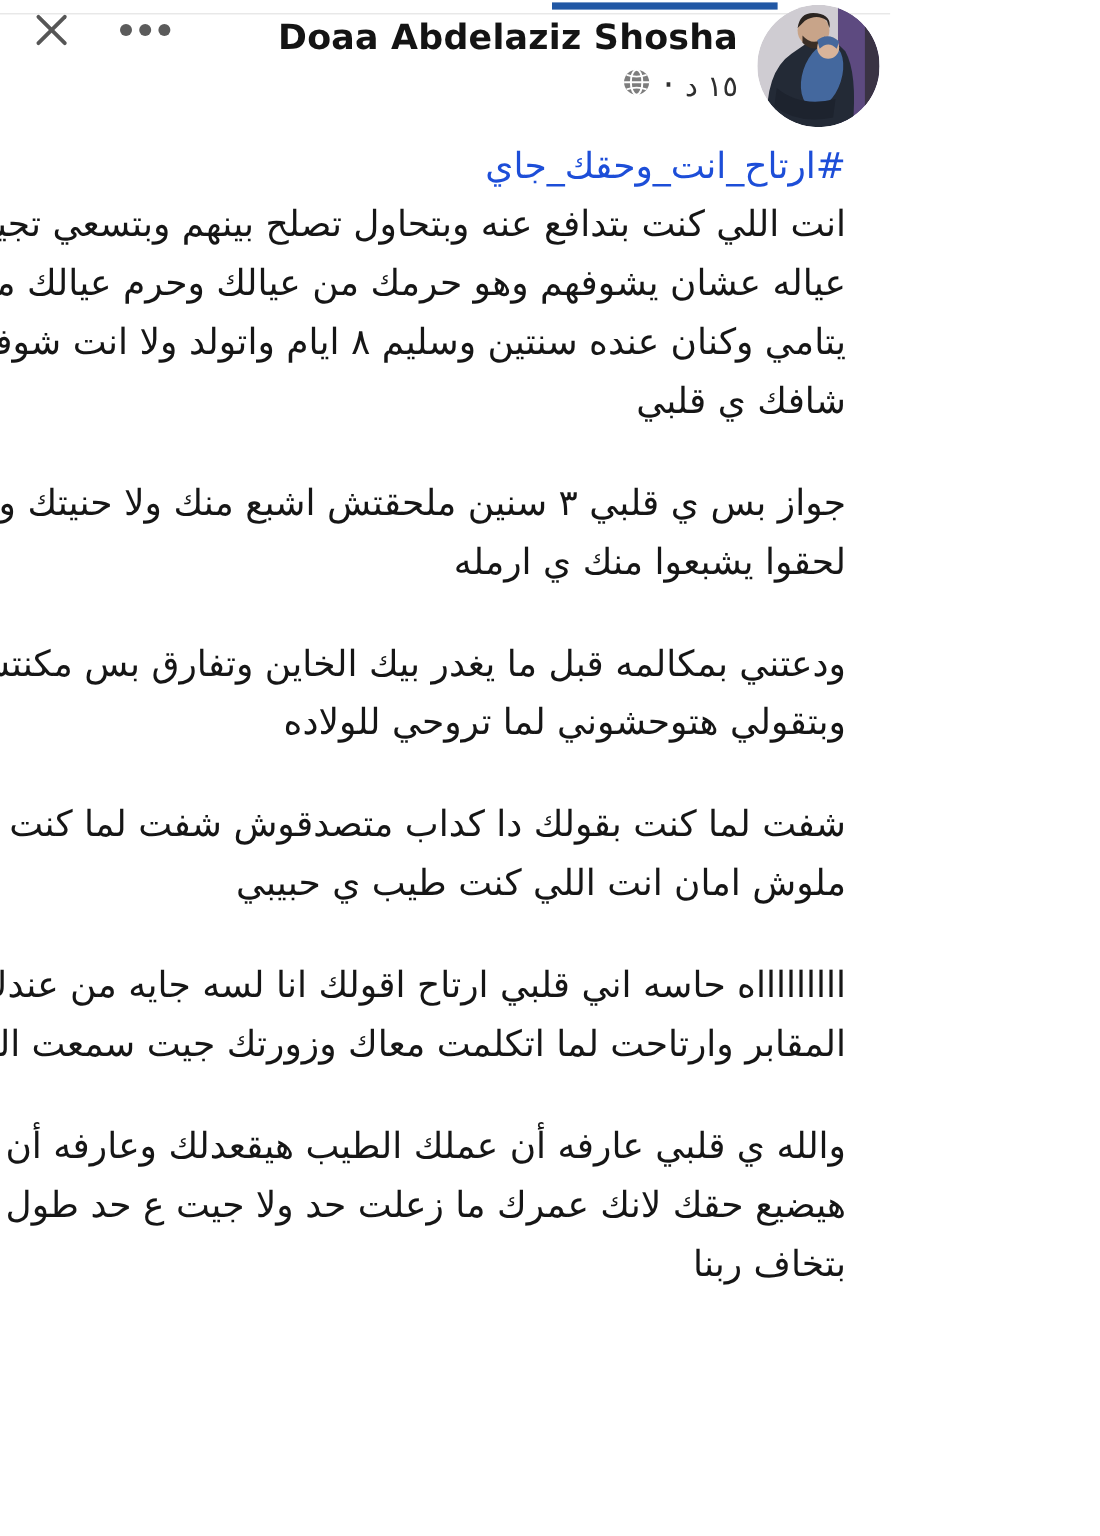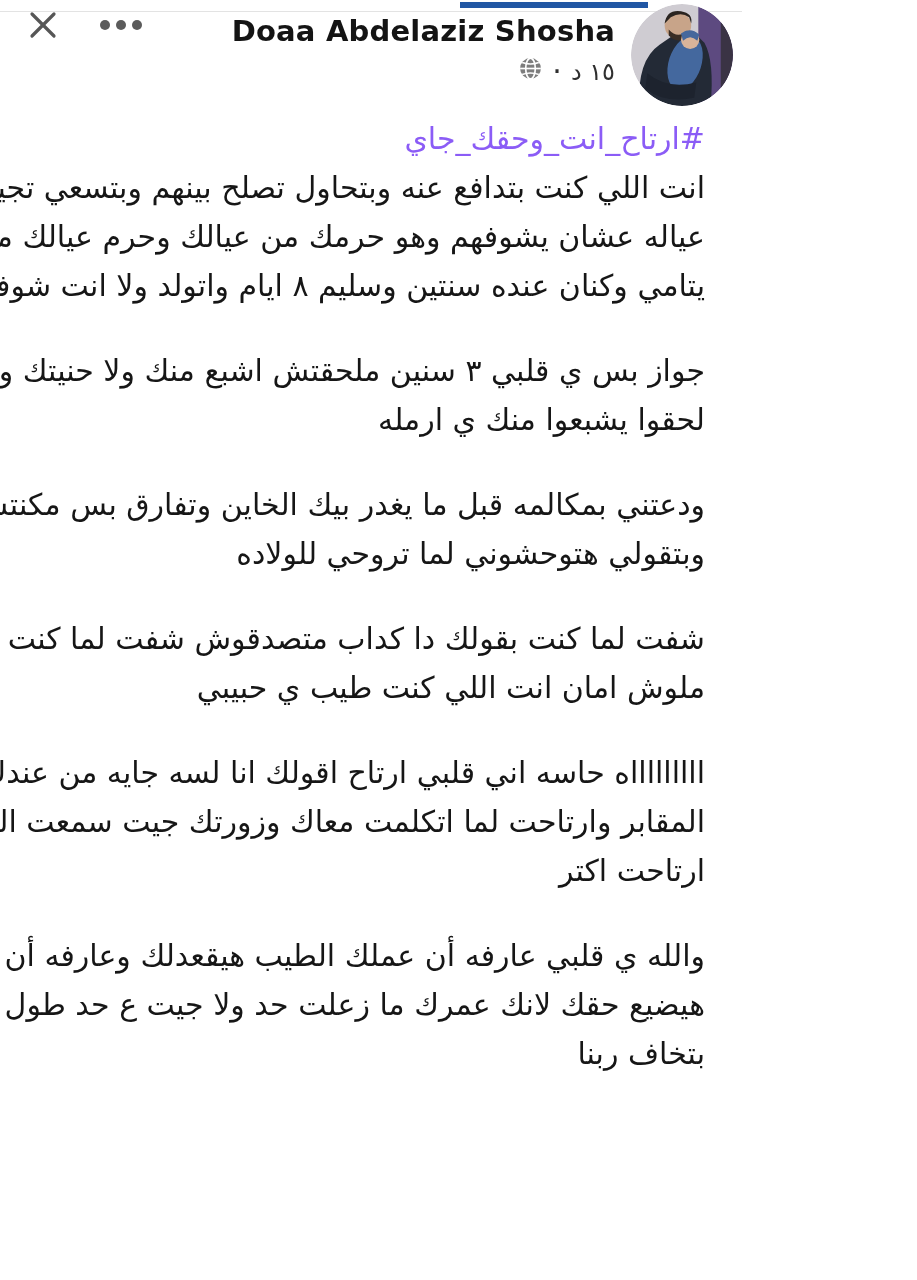--- a/index.html
+++ b/index.html
@@ -68,21 +68,21 @@
   .post-body {
     position: absolute;
     top: 114px; right: 37px; left: 30px;
     direction: rtl;
     text-align: right;
     color: #161616;
     font-size: 30px;
   }
   .para { margin: 0 0 36px 0; }
   .pline { line-height: 49px; white-space: nowrap; }
-  .link { color: #8b5cf6; cursor: pointer; text-decoration: none; }
+  .link { color: #1d4ed8; cursor: pointer; text-decoration: none; }
 </style>
 </head>
 <body>
 
 <div class="screen">
 
   <div class="progress-bar"></div>
   <div class="top-hairline"></div>
 
   <button class="close-btn">
@@ -139,41 +139,41 @@
     </svg>
   </div>
 
   <div class="post-body">
 
     <div class="para">
       <div class="pline"><a class="link">#ارتاح_انت_وحقك_جاي</a></div>
       <div class="pline">انت اللي  كنت بتدافع عنه وبتحاول تصلح بينهم وبتسعي تجيب</div>
       <div class="pline">عياله عشان يشوفهم وهو حرمك من عيالك وحرم عيالك منك خلاهم</div>
       <div class="pline">يتامي وكنان عنده سنتين وسليم ٨ ايام واتولد ولا انت شوفته ولا</div>
+      <div class="pline">شافك ي قلبي</div>
     </div>
 
     <div class="para">
       <div class="pline">جواز بس ي قلبي  ٣ سنين ملحقتش اشبع منك ولا حنيتك ولا ولادك</div>
       <div class="pline">لحقوا يشبعوا منك ي ارمله</div>
     </div>
 
     <div class="para">
       <div class="pline">ودعتني بمكالمه  قبل ما يغدر بيك الخاين وتفارق بس مكنتش كافيه</div>
       <div class="pline">وبتقولي هتوحشوني لما تروحي للولاده</div>
     </div>
 
     <div class="para">
       <div class="pline">شفت لما كنت بقولك دا كداب متصدقوش شفت لما كنت اقولك</div>
       <div class="pline">ملوش امان انت اللي كنت طيب ي حبيبي</div>
     </div>
 
     <div class="para">
       <div class="pline">اااااااااه حاسه اني قلبي ارتاح اقولك  انا لسه جايه من عندك من</div>
       <div class="pline">المقابر وارتاحت لما اتكلمت معاك وزورتك جيت سمعت الخبر</div>
-      <div class="pline">ارتاحت اكتر</div>
     </div>
 
     <div class="para">
       <div class="pline">والله ي قلبي عارفه أن عملك الطيب هيقعدلك وعارفه أن ربنا مش</div>
       <div class="pline">هيضيع حقك لانك عمرك ما زعلت حد ولا جيت ع حد طول عمرك</div>
       <div class="pline">بتخاف ربنا</div>
     </div>
 
   </div>
 </div>

